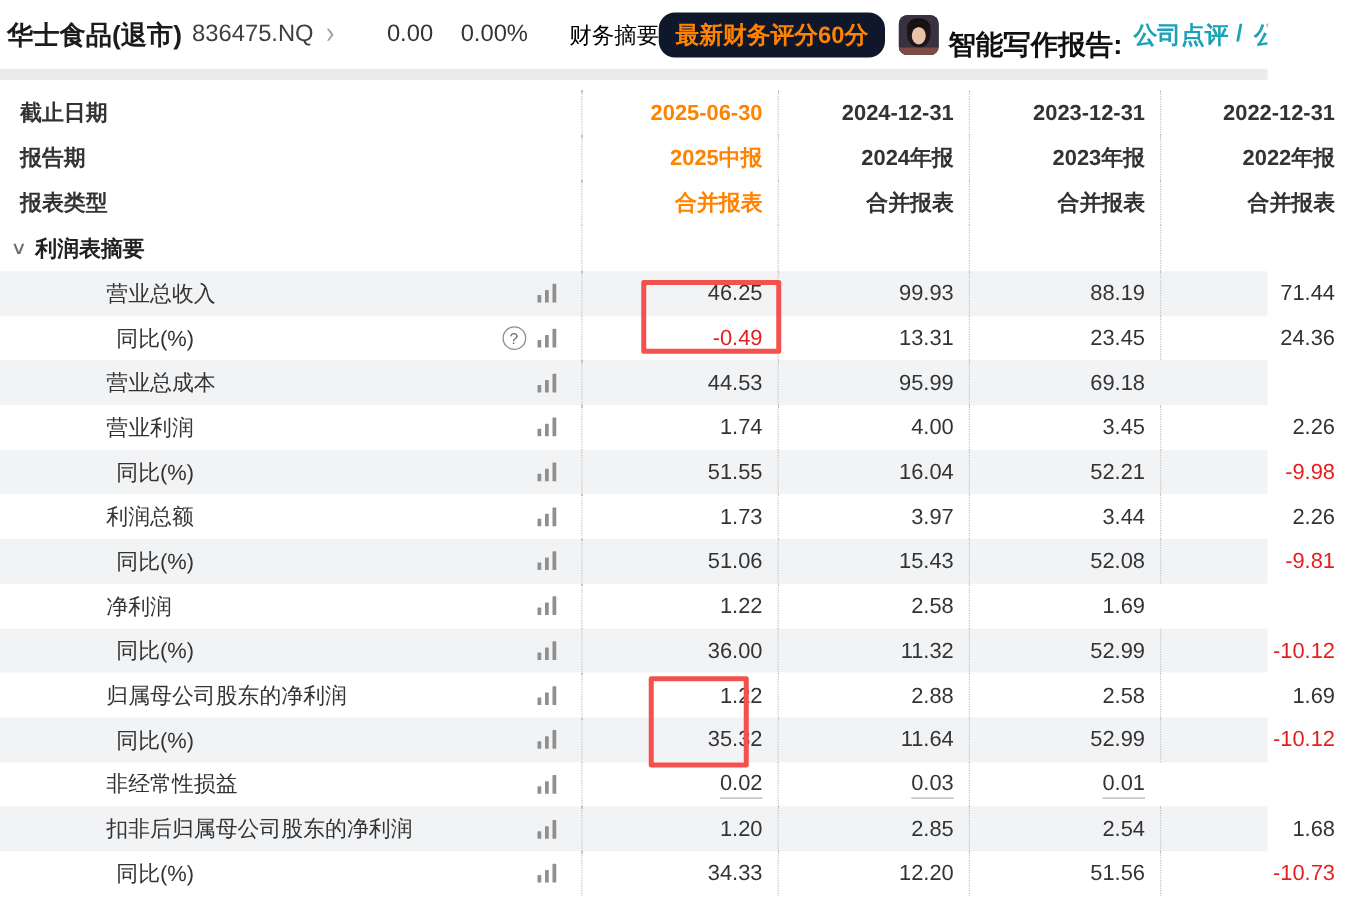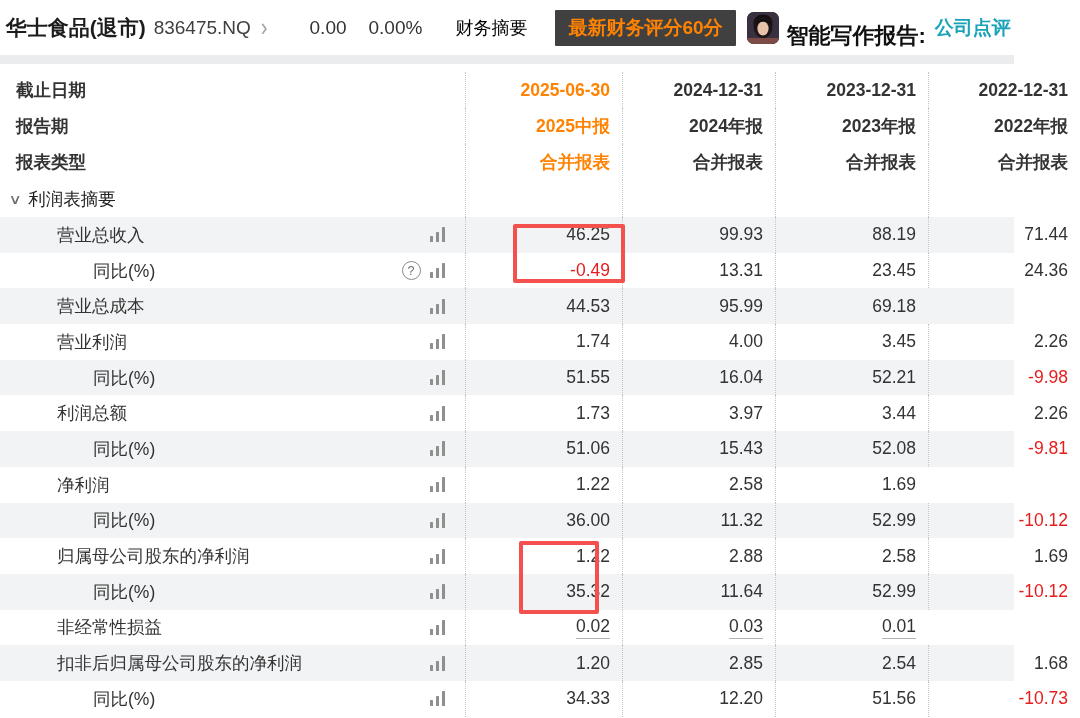--- a/index.html
+++ b/index.html
@@ -10,22 +10,22 @@
   
   .titlebar { height:55px; display:flex; align-items:center; white-space:nowrap; background:#fff; overflow:hidden; }
   .back { color:#9a9a9a; font-size:26px; margin-left:-9px; width:14px; display:inline-block; cursor:pointer; }
   .company { font-size:21px; font-weight:bold; color:#1c1c1c; margin-left:6px; }
   .code { font-size:19px; color:#3f3f3f; margin-left:8px; }
   .caret { color:#a3a3a3; font-size:20px; margin-left:10px; transform:scaleY(1.25); display:inline-block; }
   .price { font-size:19px; color:#333; margin-left:42px;text-align:center; }
   .pct { font-size:19px; color:#333; margin-left:22px; }
   .vdiv { width:2px; height:26px; background:#ddd; margin-left:16px; }
   .tab { font-size:18px; color:#000000; margin-left:17px; cursor:pointer; }
-  .badge { margin-left:28px; background:#404040; color:#ff8200; font-weight:bold; font-size:19px;
-    padding:5px 13px; border-radius:1px; cursor:pointer; }
+  .badge { background:#0f172a; color:#ff8200; font-weight:bold; font-size:19px;
+    padding:5px 13px; border-radius:13px; cursor:pointer; }
   .avatar { width:32px; height:32px; border-radius:7px; overflow:hidden; margin-left:11px; flex:none;
     background:#3a3340; display:inline-block; }
   .ai-label { font-size:22px; font-weight:bold; color:#111; margin-left:8px;margin-top:16px; }
   .tlink { font-size:19px; font-weight:bold; color:#1aa3b8; margin-left:9px; text-decoration:none; cursor:pointer; }
   .tsep { font-size:19px; font-weight:bold; color:#1aa3b8; margin-left:6px; }
 
   
   .strip { height:9px; background:#eaecee; }
 
   
@@ -35,26 +35,26 @@
   .drow { height:35.7px; }
   .cell { height:100%; display:flex; align-items:center; justify-content:flex-end;
     padding-right:12px; border-left:1px dotted #c5c5c5; font-size:17.5px; color:#333; }
   .hcell { font-weight:bold; font-size:17.5px; }
   .accent { color:#ff8200; }
   .hlabel { font-size:17.5px; font-weight:bold; color:#333; padding-left:16px; }
 
   .section-row { height:37px; display:grid; grid-template-columns:465px 157px 153px 153px 152px; align-items:center; }
   .section-label { display:flex; align-items:center; padding-left:10px; cursor:pointer; }
   .chev { color:#6b6b6b; font-size:14px; margin-right:8px; transform:scaleX(1.3); display:inline-block; }
-  .section-text { font-size:17.5px; font-weight:normal; color:#222; }
+  .section-text { font-size:17.5px; font-weight:bold; color:#222; }
   .sect-cell { height:100%; border-left:1px dotted #c5c5c5; }
 
   .drow:nth-child(odd) { background:#f2f3f5; }
   .label-cell { display:flex; align-items:center; height:100%; padding-right:20px; }
-  .indent1 { padding-left:57px;font-family:Liberation Serif, serif; }
+  .indent1 { padding-left:85px;font-family:Liberation Serif, serif; }
   .indent2 { padding-left:93px; }
   .row-label { font-size:17.5px; color:#333; }
   .icons { margin-left:auto; display:flex; align-items:center; gap:9px; }
   .help-icon { width:19px; height:19px; border:1.4px solid #8a8a8a; border-radius:50%;
     color:#6f6f6f; font-size:12.5px; display:flex; align-items:center; justify-content:center; cursor:pointer; }
   .bars { display:flex; align-items:flex-end; gap:2.5px; height:15px; cursor:pointer; }
   .bars i { display:block; width:3.5px; background:#8f8f8f; border-radius:0.5px; }
   .bars i:nth-child(1){ height:6px; } .bars i:nth-child(2){ height:10px; } .bars i:nth-child(3){ height:15px; }
 
   .vcell { font-size:17.5px; }

